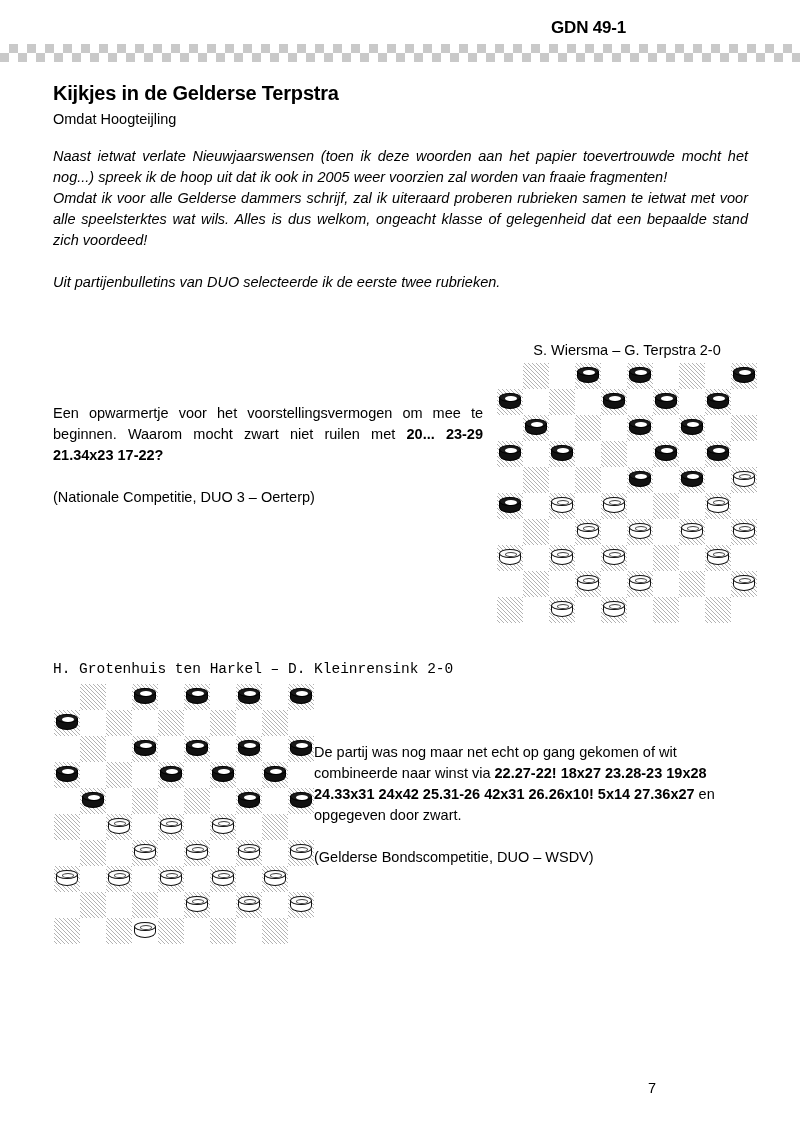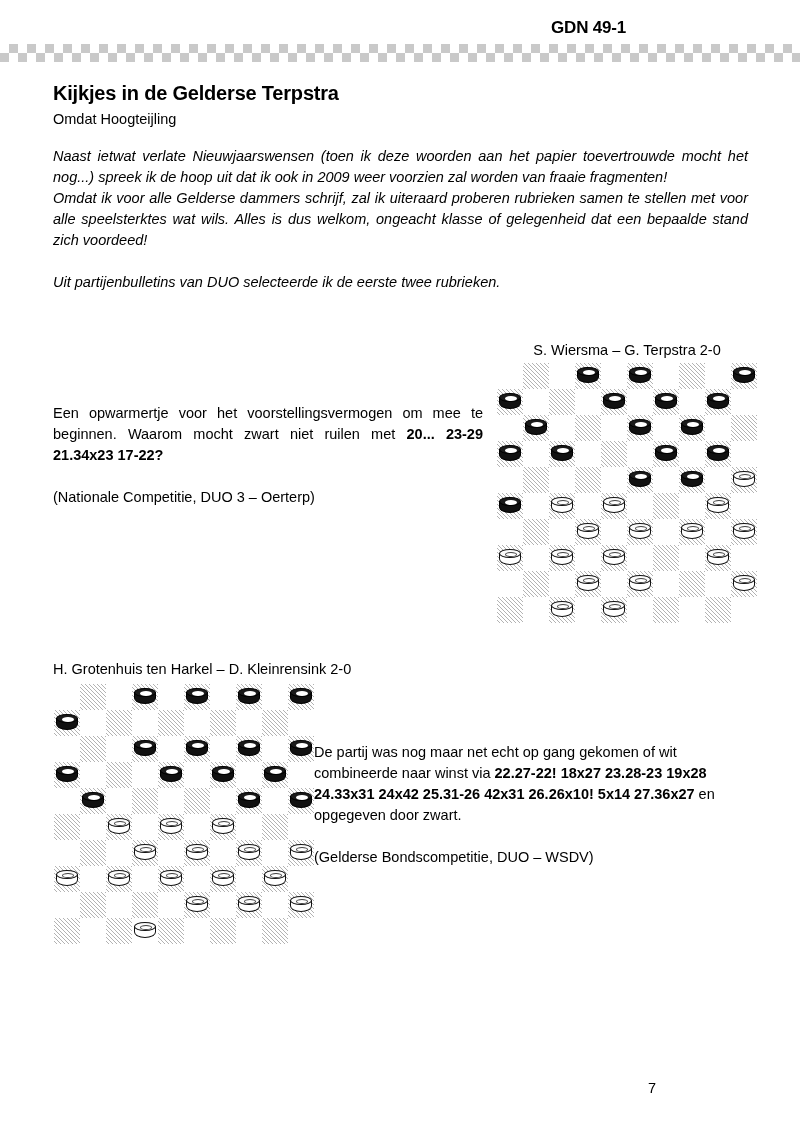--- a/index.html
+++ b/index.html
@@ -108,20 +108,21 @@
   .analysis1 p { margin: 0; }
   .analysis1 p.spaced { margin-top: 21px; }
 
   
   .diagram2-caption {
     position: absolute;
     left: 53px;
     top: 661px;
     font-size: 14.5px;
     white-space: nowrap;
+    font-family: Liberation Mono, monospace;
   }
   .board2-wrap {
     position: absolute;
     left: 54px;
     top: 684px;
   }
   .analysis2 {
     position: absolute;
     left: 314px;
     top: 742px;
@@ -205,22 +206,22 @@
   <div class="checker-band"></div>
 </div>
 
 <div class="content">
 
   <div class="article-title">Kijkjes in de Gelderse Terpstra</div>
 
   <div class="article-author">Omdat Hoogteijling</div>
 
   <div class="intro-block">
-    <p>Naast ietwat verlate Nieuwjaarswensen (toen ik deze woorden aan het papier toevertrouwde mocht het nog...) spreek ik de hoop uit dat ik ook in 2009 weer voorzien zal worden van fraaie fragmenten!</p>
-    <p>Omdat ik voor alle Gelderse dammers schrijf, zal ik uiteraard proberen rubrieken samen te stellen met voor alle speelsterktes wat wils. Alles is dus welkom, ongeacht klasse of gelegenheid dat een bepaalde stand zich voordeed!</p>
+    <p>Naast ietwat verlate Nieuwjaarswensen (toen ik deze woorden aan het papier toevertrouwde mocht het nog...) spreek ik de hoop uit dat ik ook in 2005 weer voorzien zal worden van fraaie fragmenten!</p>
+    <p>Omdat ik voor alle Gelderse dammers schrijf, zal ik uiteraard proberen rubrieken samen te ietwat met voor alle speelsterktes wat wils. Alles is dus welkom, ongeacht klasse of gelegenheid dat een bepaalde stand zich voordeed!</p>
     <p class="spaced nojust">Uit partijenbulletins van DUO selecteerde ik de eerste twee rubrieken.</p>
   </div>
 
   <div class="diagram1-caption">S. Wiersma – G. Terpstra 2-0</div>
 
   <div class="board1-wrap">
     <div class="board" id="board1">
         <div class="sq" style="left: 0px; top: 0px;"></div>
         <div class="sq dark" style="left: 26px; top: 0px;"></div>
         <div class="sq" style="left: 52px; top: 0px;"></div>

